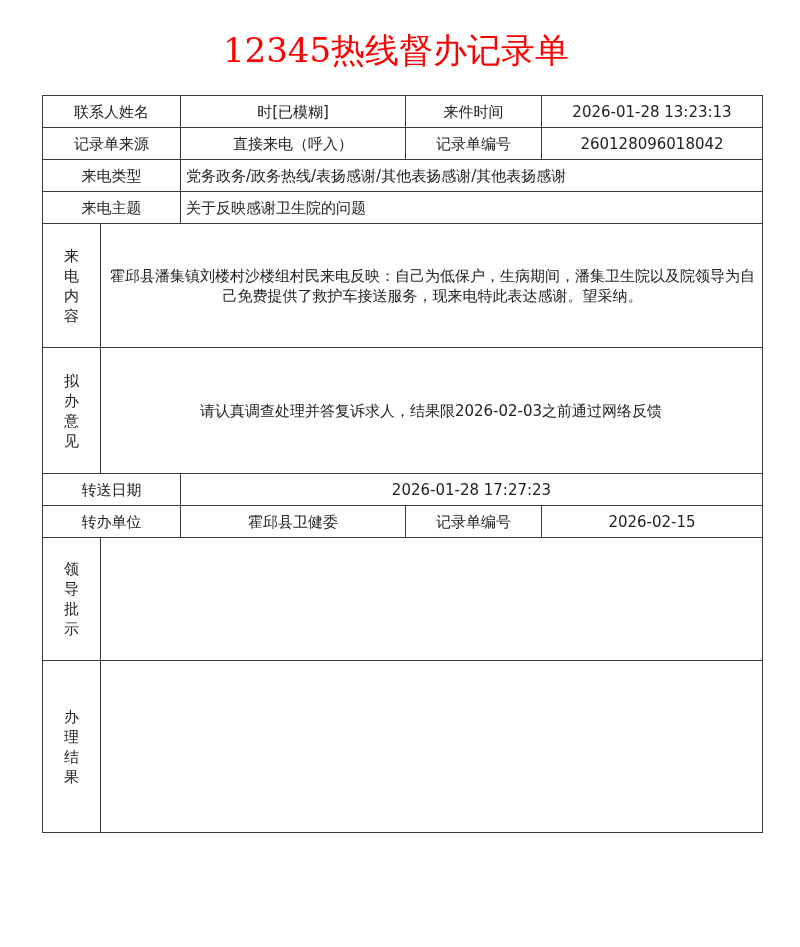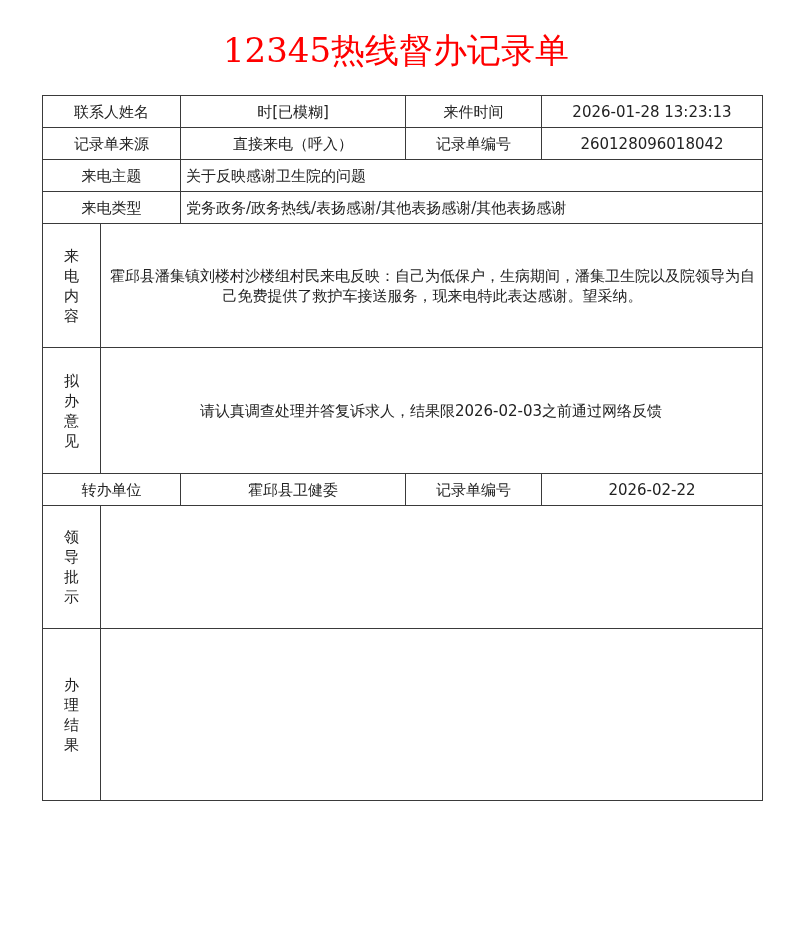--- a/index.html
+++ b/index.html
@@ -43,50 +43,54 @@
     <td>来件时间</td>
     <td>2026-01-28 13:23:13</td>
   </tr>
   <tr>
     <td colspan="2">记录单来源</td>
     <td>直接来电（呼入）</td>
     <td>记录单编号</td>
     <td>260128096018042</td>
   </tr>
   <tr>
+    <td colspan="2">来电类型</td>
+    <td colspan="3" class="left">党务政务/政务热线/表扬感谢/其他表扬感谢/其他表扬感谢</td>
+  </tr>
+  <tr>
     <td colspan="2">来电主题</td>
     <td colspan="3" class="left">关于反映感谢卫生院的问题</td>
-  </tr>
-  <tr>
-    <td colspan="2">来电类型</td>
-    <td colspan="3" class="left">党务政务/政务热线/表扬感谢/其他表扬感谢/其他表扬感谢</td>
   </tr>
   <tr style="height:124px">
     <td class="vlabel" style="height:122px">
       <span>来</span>
       <span>电</span>
       <span>内</span>
       <span>容</span>
     </td>
     <td colspan="4" class="content"> 霍邱县潘集镇刘楼村沙楼组村民来电反映：自己为低保户，生病期间，潘集卫生院以及院领导为自己免费提供了救护车接送服务，现来电特此表达感谢。望采纳。</td>
   </tr>
   <tr style="height:126px">
     <td class="vlabel" style="height:124px">
       <span>拟</span>
       <span>办</span>
       <span>意</span>
       <span>见</span>
     </td>
     <td colspan="4" class="content" style="padding-left:3px !important">请认真调查处理并答复诉求人，结果限2026-02-03之前通过网络反馈</td>
   </tr>
   <tr>
+    <td colspan="2">转送日期</td>
+    <td colspan="3">2026-01-28 17:27:23</td>
+  </tr>
+  <tr>
     <td colspan="2">转办单位</td>
     <td>霍邱县卫健委</td>
     <td>记录单编号</td>
-    <td>2026-02-22</td>
+    <td>2026-02-15</td>
   </tr>
   <tr>
     <td class="vlabel" style="height:122px">
       <span>领</span>
       <span>导</span>
       <span>批</span>
       <span>示</span>
     </td>
     <td colspan="4" class="content"></td>
   </tr>

